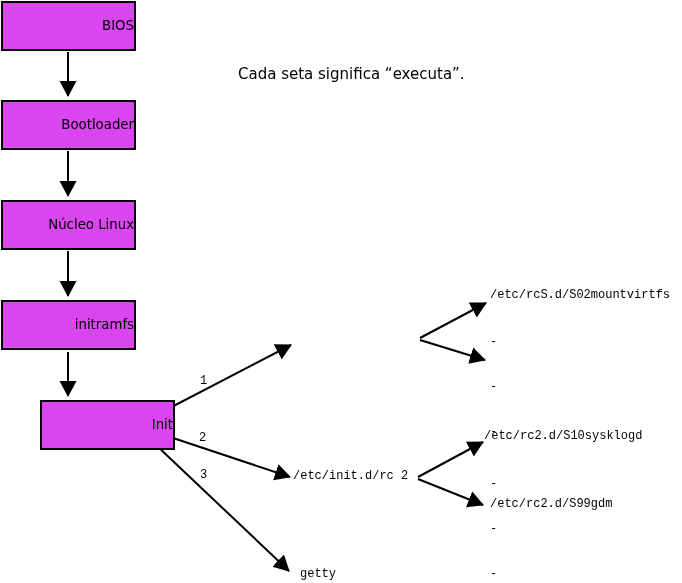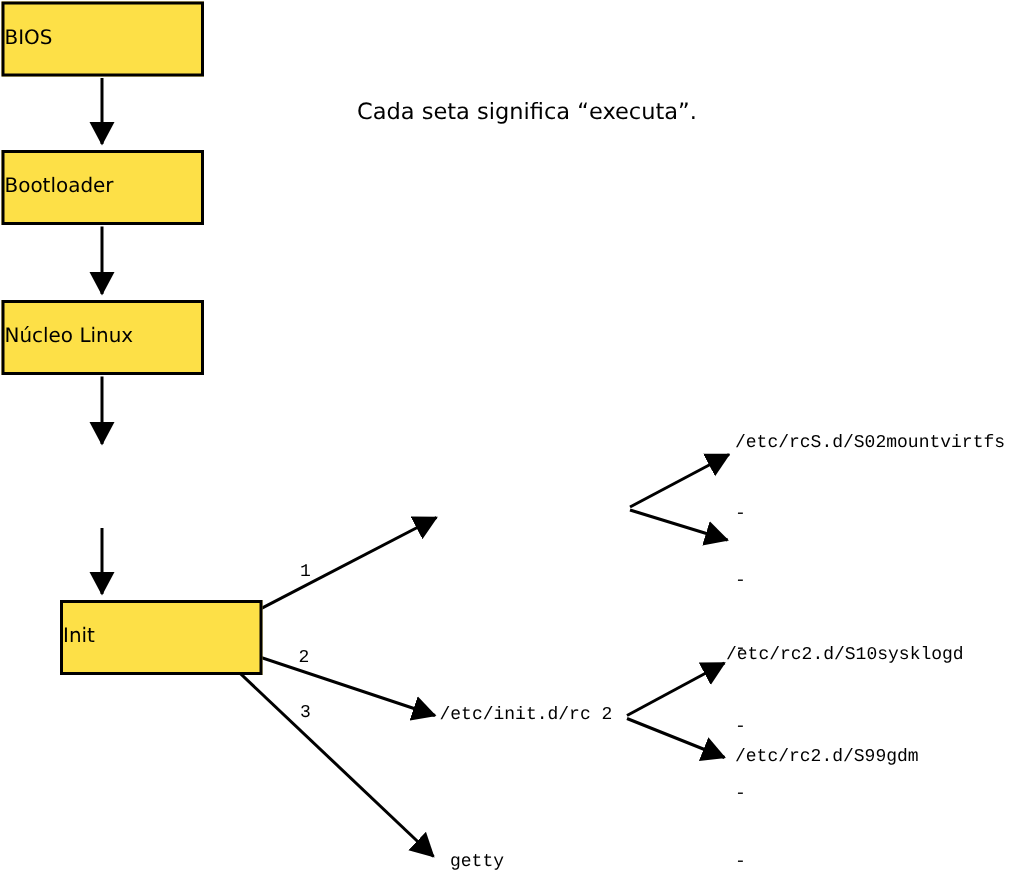--- a/index.html
+++ b/index.html
@@ -16,24 +16,24 @@
     color: #000000;
     overflow: hidden;
   }
   .flow-box {
     position: absolute;
     left: 1px;
     width: 135px;
     height: 50px;
     box-sizing: border-box;
     border: 2px solid #000000;
-    background: #fde047;
+    background: #d946ef;
     display: flex;
     align-items: center;
-    justify-content: flex-start;
+    justify-content: flex-end;
     font-size: 13.3px;
     line-height: 1;
     white-space: nowrap;
   }
   .box-bios      { top: 1px; }
   .box-bootloader{ top: 100px; }
   .box-kernel    { top: 200px; }
   .box-initramfs { top: 300px; }
   .box-init      { top: 400px; margin-left: 39px; }
 
@@ -107,20 +107,23 @@
 
   <div class="flow-box box-bios">
     <span>BIOS</span>
   </div>
   <div class="flow-box box-bootloader">
     <span>Bootloader</span>
   </div>
   <div class="flow-box box-kernel">
     <span>Núcleo Linux</span>
   </div>
+  <div class="flow-box box-initramfs">
+    <span>initramfs</span>
+  </div>
   <div class="flow-box box-init">
     <span>Init</span>
   </div>
 
   <div class="caption">Cada seta significa “executa”.</div>
 
   <div class="mono num-1">1</div>
   <div class="mono num-2">2</div>
   <div class="mono num-3">3</div>
 

